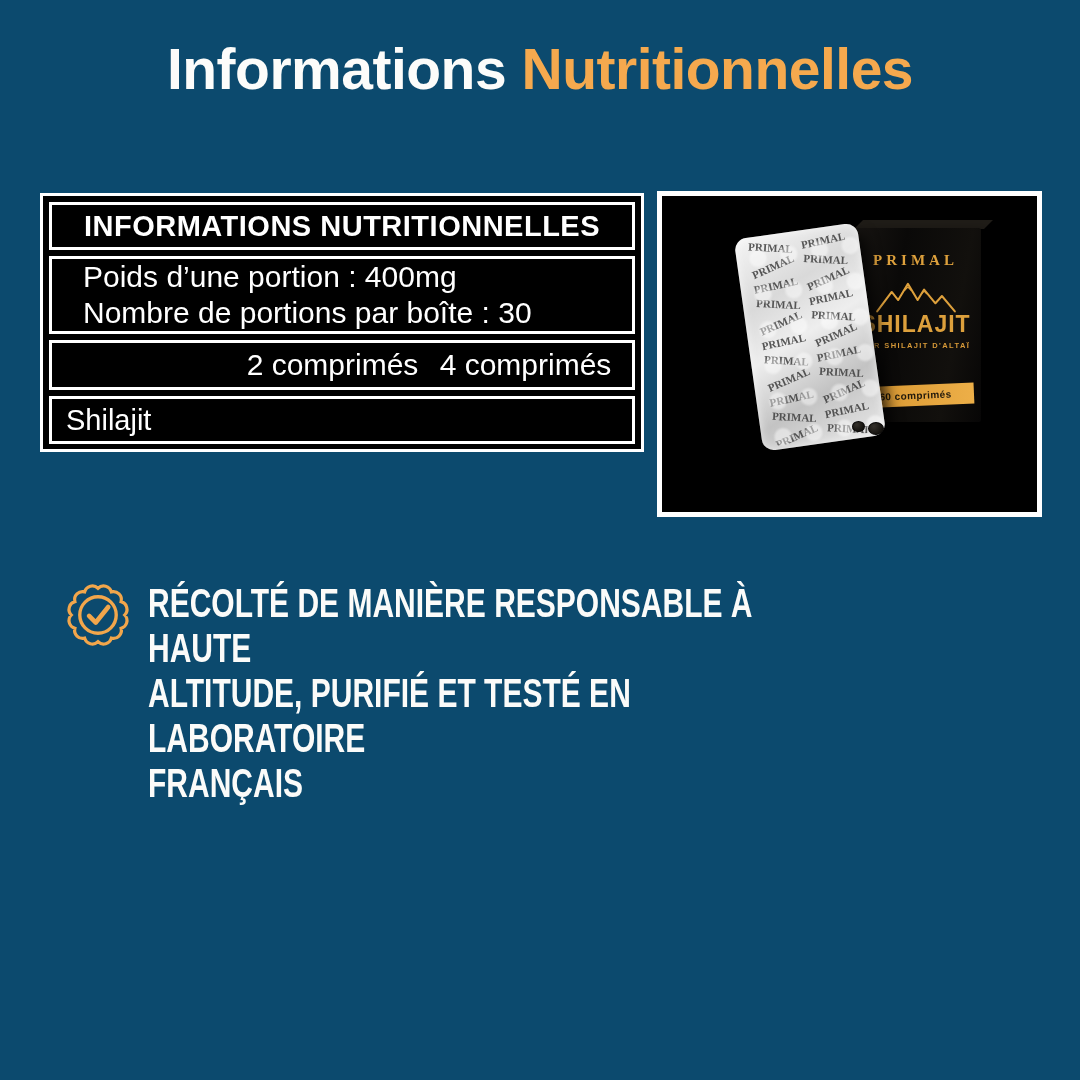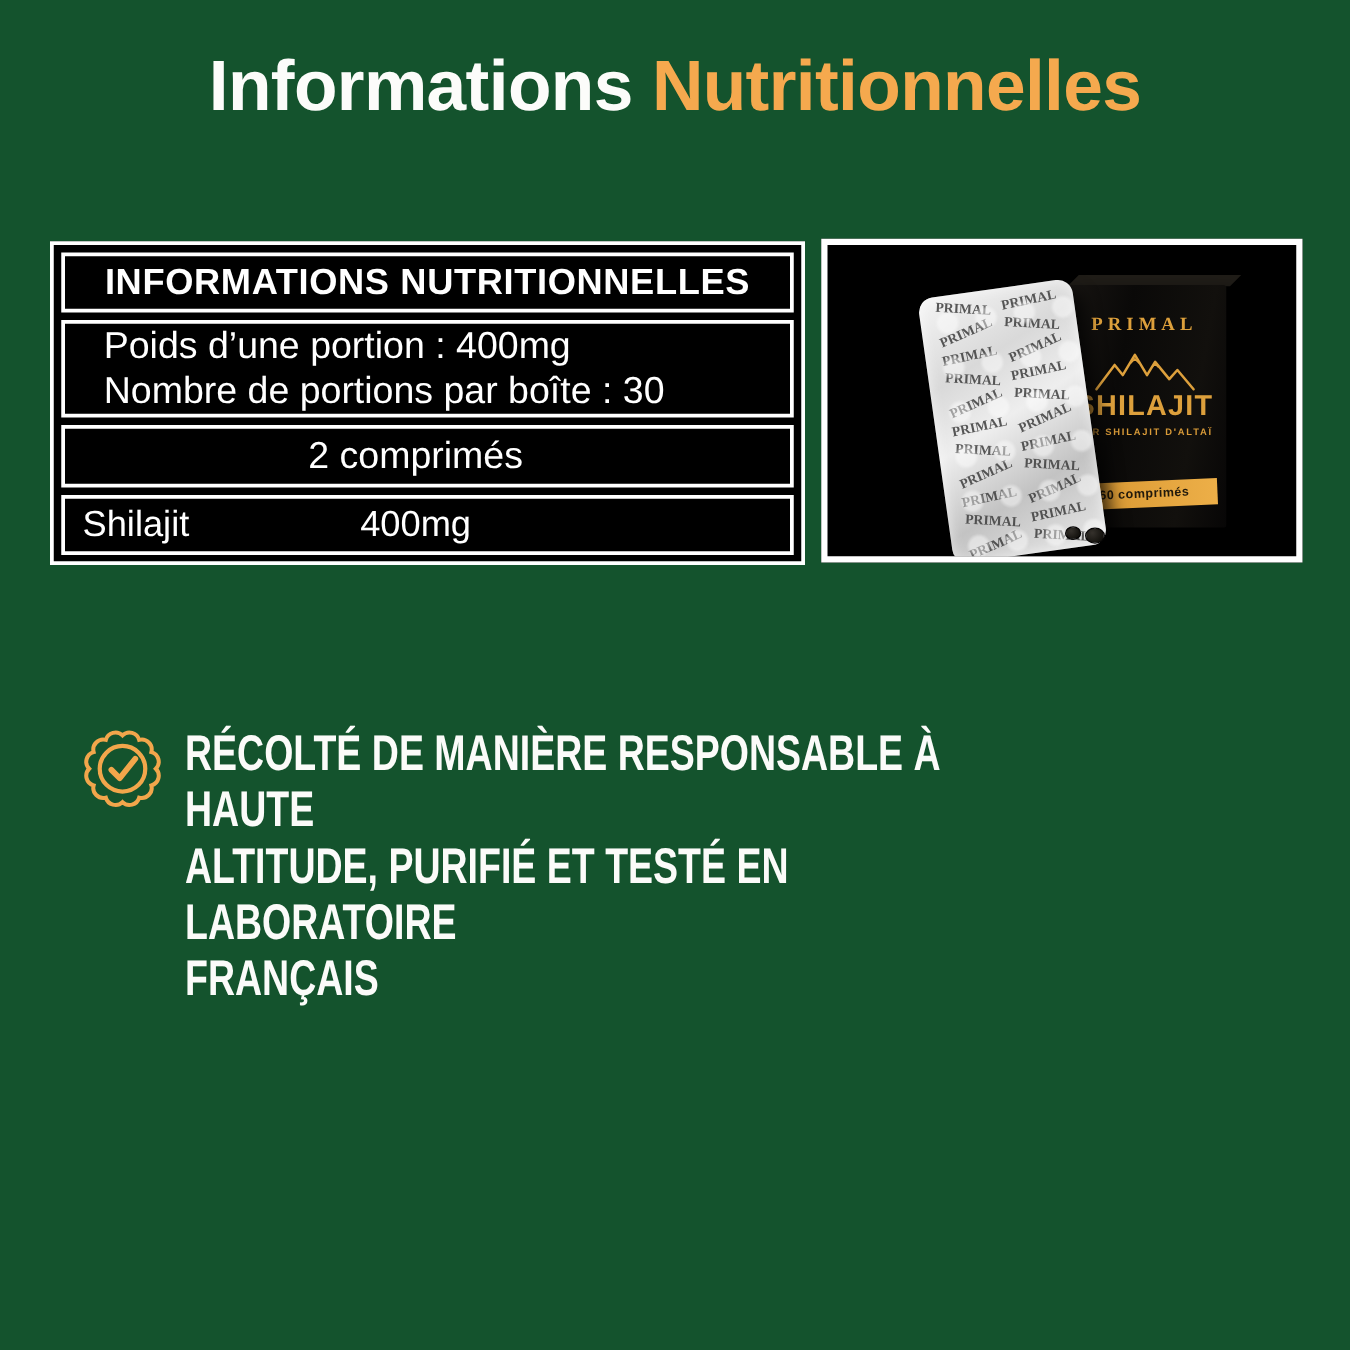--- a/index.html
+++ b/index.html
@@ -1,18 +1,18 @@
 <!DOCTYPE html>
 <html><head>
 <meta charset="utf-8">
 <style>
   * { margin:0; padding:0; box-sizing:border-box; }
   html,body { width:1080px; height:1080px; background:#000; overflow:hidden;
               font-family:"Liberation Sans", sans-serif; }
-  .canvas { position:relative; width:1080px; height:1080px; background:#14532d; }
+  .canvas { position:relative; width:1080px; height:1080px; background:#0c4a6e; }
 
   
   .main-title { position:absolute; top:36px; left:0; width:1080px; text-align:center;
                 font-size:57px; font-weight:bold; letter-spacing:-0.5px; color:#FCFCFA; }
   .title-accent { color:#F5A94E; }
 
   
   .ntable { position:absolute; left:40px; top:193px; width:604px; height:259px;
             border:3px solid #fff; background:#000; padding:6px;
             display:flex; flex-direction:column; gap:6px; }
@@ -21,21 +21,21 @@
               font-size:29px; font-weight:bold; letter-spacing:0.5px; }
   .t-serving { flex:1 1 auto; display:flex; align-items:center; padding-left:31px;
                font-size:30px; line-height:36px; white-space:pre-line; }
   .t-grid { display:grid; grid-template-columns:170px 1fr 1fr; align-items:center;
             padding-left:14px; padding-right:10px; font-size:30px; }
   .t-cols { flex:0 0 50px; }
   .t-vals { flex:0 0 48px; font-size:29px; }
   .t-center { text-align:center; }
 
   
-  .pframe { position:absolute; left:657px; top:191px; width:385px; height:259px;
+  .pframe { position:absolute; left:657px; top:191px; width:385px; height:326px;
             border:5px solid #fff; background:#000; overflow:hidden; }
   
   .blister { position:absolute; left:86px; top:34px; width:124px; height:214px; z-index:3;
              border-radius:12px; transform:rotate(-8deg);
              background:linear-gradient(155deg,#f5f5f5 0%,#d9d9d9 28%,#eeeeee 48%,#c3c3c3 72%,#e8e8e8 100%);
              box-shadow:6px 10px 14px rgba(0,0,0,.75), inset 0 0 10px rgba(255,255,255,.6);
              overflow:hidden; }
   .blister::after { content:""; position:absolute; inset:0;
              background-image:radial-gradient(circle, rgba(255,255,255,.45) 0 7px, rgba(0,0,0,0) 10px);
              background-size:31px 36px; background-position:6px 4px; }
@@ -91,24 +91,24 @@
 
   <h1 class="main-title"><span>Informations</span><span>&nbsp;</span><span class="title-accent">Nutritionnelles</span></h1>
 
   <div class="ntable">
     <div class="trow t-header">INFORMATIONS NUTRITIONNELLES</div>
     <div class="trow t-serving">Poids d’une portion : 400mg
 Nombre de portions par boîte : 30</div>
     <div class="trow t-grid t-cols">
       <div></div>
       <div class="t-center">2 comprimés</div>
+      <div class="t-center">4 comprimés</div>
     </div>
     <div class="trow t-grid t-vals">
       <div>Shilajit</div>
-      <div class="t-center">400mg</div>
     </div>
   </div>
 
   <div class="pframe">
     <div class="box-top"></div>
     <div class="box-spine">
       <span class="spine-text">SHILAJIT</span>
     </div>
     <div class="pbox">
       <div class="pbox-brand">PRIMAL</div>

